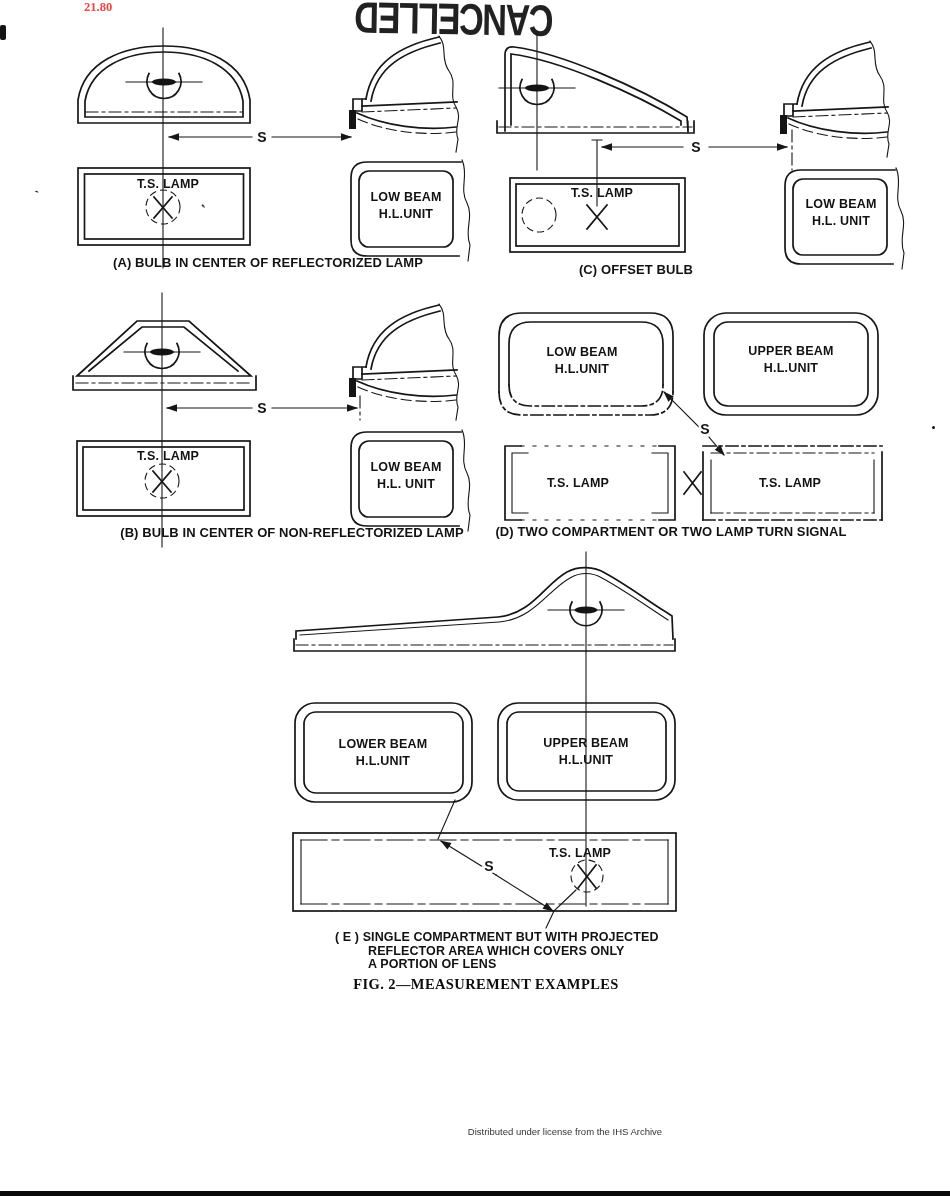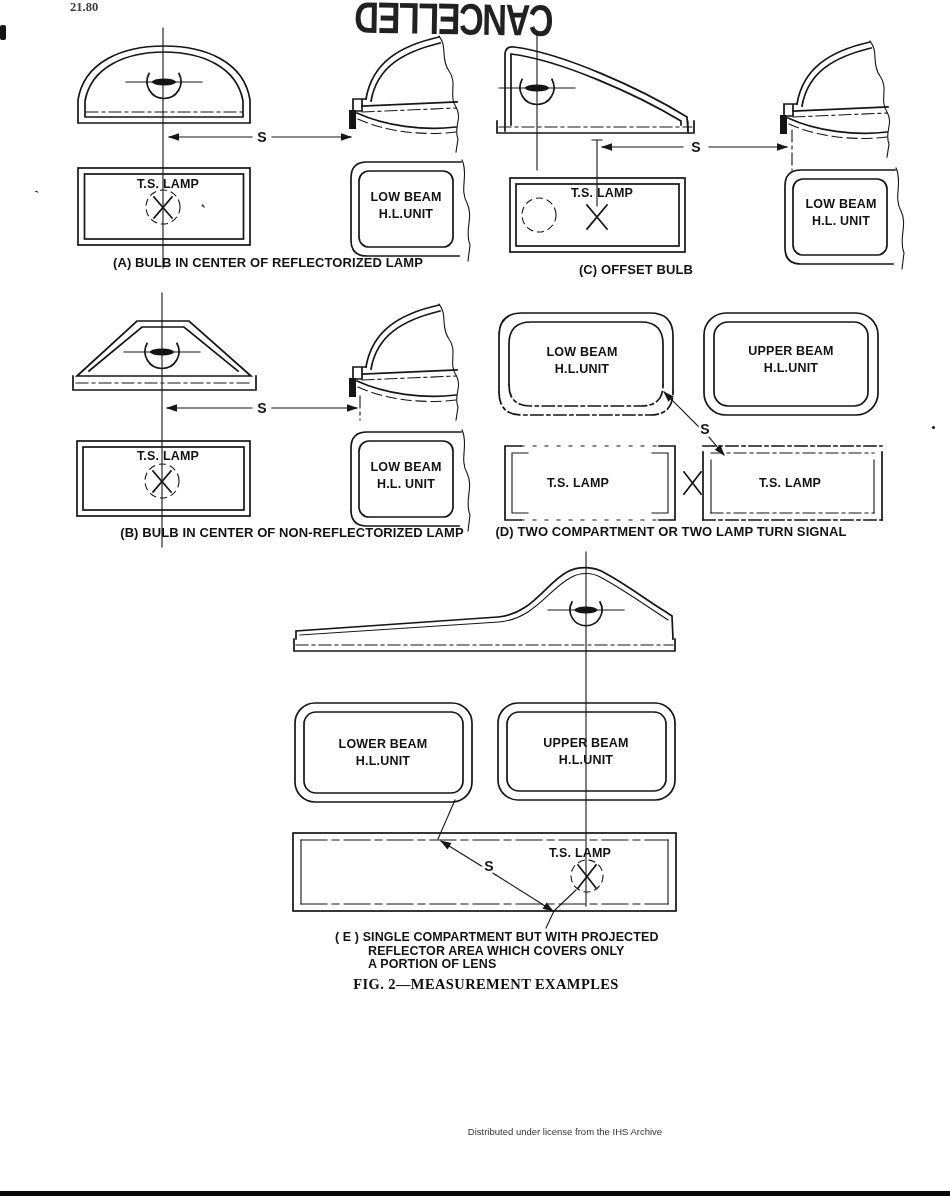--- a/index.html
+++ b/index.html
@@ -11,21 +11,21 @@
   .dd{stroke-dasharray:12 4 3 4;}
   .dd2{stroke-dasharray:3 9;}
   .ddl{stroke-dasharray:26 5 7 5;}
   .dash{stroke-dasharray:6 5;}
   .lbl{font:700 12.5px "Liberation Sans",sans-serif;fill:#121212;text-anchor:middle;letter-spacing:.2px;}
   .cap{font:700 13px "Liberation Sans",sans-serif;fill:#121212;text-anchor:middle;letter-spacing:.1px;}
   .capl{font:700 12.5px "Liberation Sans",sans-serif;fill:#121212;text-anchor:start;letter-spacing:.1px;}
   .dim{font:700 14px "Liberation Sans",sans-serif;fill:#121212;text-anchor:middle;}
   .halo{paint-order:stroke;stroke:#fff;stroke-width:5px;}
   .figcap{font:700 14.5px "Liberation Serif",serif;fill:#0d0d0d;text-anchor:middle;letter-spacing:.4px;}
-  .pagenum{position:absolute;left:70px;top:0;font:700 12.5px "Liberation Serif",serif;color:#404040;}
+  .pagenum{position:absolute;left:84px;top:0;font:700 12.5px "Liberation Serif",serif;color:#ef4444;}
   .stamp{position:absolute;left:331px;top:-14px;width:250px;height:58px;text-align:center;
          font:800 44px "Liberation Sans",sans-serif;letter-spacing:-2px;color:rgba(16,16,16,.93);
          transform:rotate(181deg) scaleX(.78);transform-origin:50% 50%;z-index:5;
          text-shadow:1px 1px 0 rgba(255,255,255,.25), -1px 1px 0 rgba(255,255,255,.2);}
   .footer{position:absolute;left:565px;top:1126px;transform:translateX(-50%);
           font:400 9.5px "Liberation Sans",sans-serif;color:#333;white-space:nowrap;}
   .scanbar{position:absolute;left:0;top:1191px;width:950px;height:5px;background:#0a0a0a;}
   .speck{position:absolute;background:#141414;}
   .speck-edge{left:0;top:25px;width:6px;height:15px;border-radius:2px;}
   .tick1{position:absolute;left:36px;top:188px;font:700 13px "Liberation Sans",sans-serif;color:#222;transform:rotate(-20deg);}

